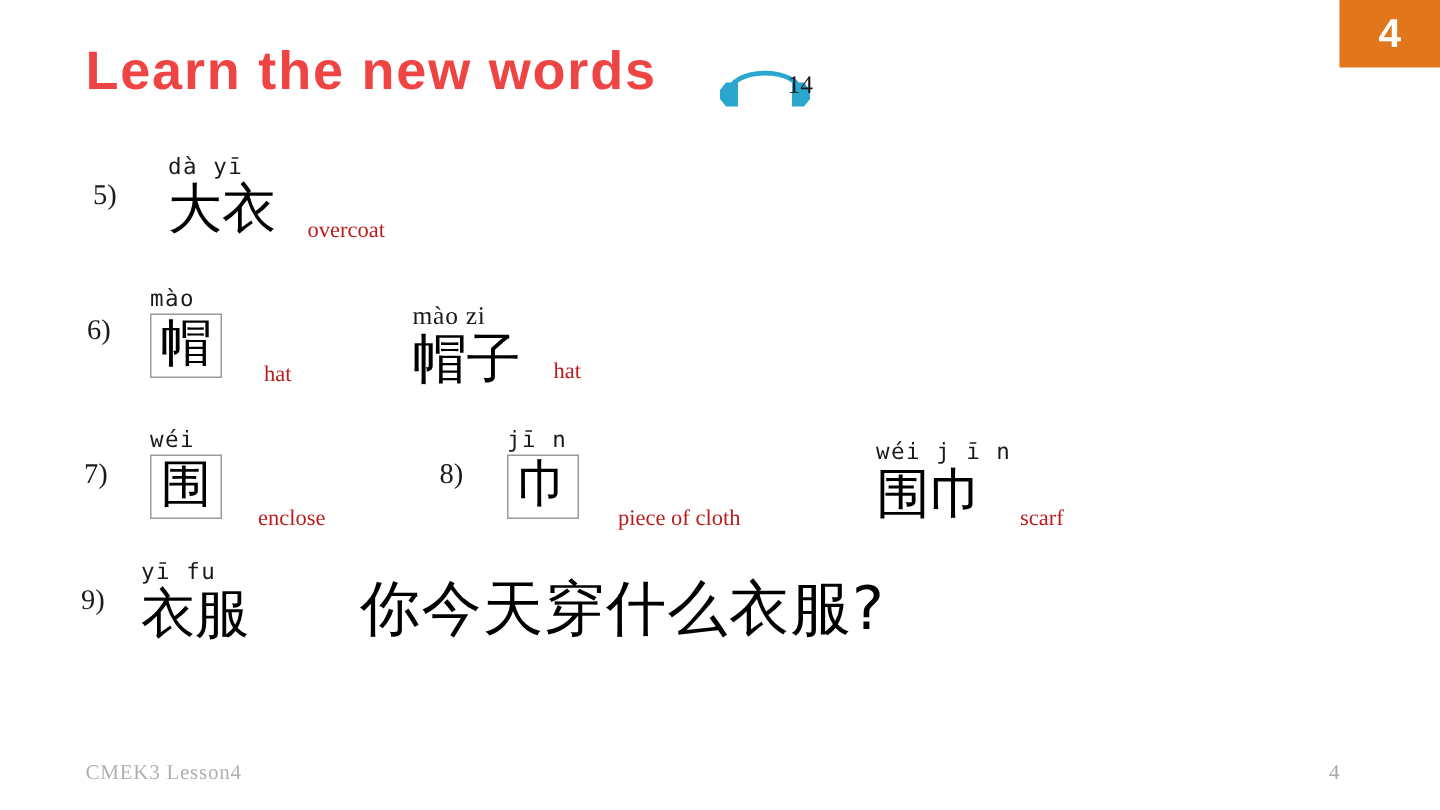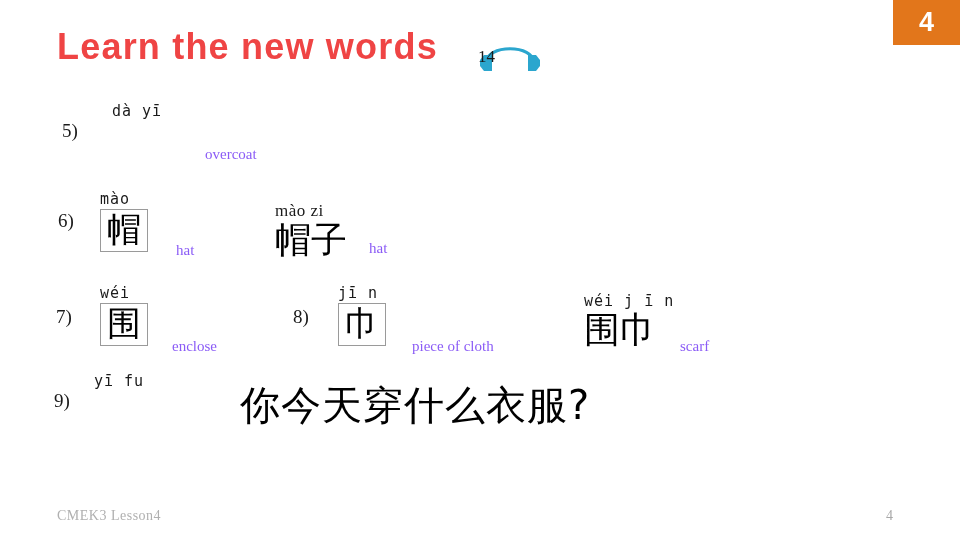--- a/index.html
+++ b/index.html
@@ -54,21 +54,21 @@
     top: 33px;
     width: 64px;
     height: 46px;
   }
   #audio-badge svg { display:block; }
   #audio-track-number {
     position: absolute;
     left: 0px;
     top: 14px;
     width: 64px;
-    text-align: left;
+    text-align: right;
     font-family: "Liberation Serif", serif;
     font-size: 17px;
     color: #1a1a1a;
   }
 
   
   .vocab-row {
     position: absolute;
     left: 0;
     width: 960px;
@@ -109,21 +109,21 @@
     display: inline-block;
     border: 1px solid #9a9a9a;
     padding: 1px 6px 3px 6px;
     font-size: 34px;
     line-height: 1.1;
   }
   .gloss {
     position: absolute;
     font-family: "Liberation Serif", "DejaVu Serif", serif;
     font-size: 15px;
-    color: #8b5cf6;
+    color: #b91c1c;
     white-space: nowrap;
   }
 
   
   #sentence-block {
     position: absolute;
     left: 240px;
     top: 378px;
   }
   #sentence-pinyin {
@@ -174,20 +174,21 @@
     <path d="M6 22 L14 22 L14 38 L6 38 L2 33 L2 27 Z" fill="#2BA6CE"></path>
     <path d="M58 22 L50 22 L50 38 L58 38 L62 33 L62 27 Z" fill="#2BA6CE"></path>
   </svg>
   <div id="audio-track-number">14</div>
 </div>
 
 <div class="vocab-row" style="top:108px">
   <div class="row-index" style="left:62px; top:12px">5)</div>
   <div class="entry" style="left:112px; top:-4px">
     <div class="pinyin mono">dà yī</div>
+    <div class="hanzi">大衣</div>
   </div>
   <div class="gloss" style="left:205px; top:38px">overcoat</div>
 </div>
 
 <div class="vocab-row" style="top:196px">
   <div class="row-index" style="left:58px; top:14px">6)</div>
   <div class="entry" style="left:100px; top:-4px">
     <div class="pinyin mono">mào</div>
     <div class="hanzi boxed">帽</div>
   </div>
@@ -219,20 +220,21 @@
     <div class="pinyin mono">wéi j ī n</div>
     <div class="hanzi">围巾</div>
   </div>
   <div class="gloss" style="left:680px; top:50px">scarf</div>
 </div>
 
 <div class="vocab-row" style="top:378px">
   <div class="row-index" style="left:54px; top:12px">9)</div>
   <div class="entry" style="left:94px; top:-4px">
     <div class="pinyin mono">yī fu</div>
+    <div class="hanzi">衣服</div>
   </div>
 </div>
 
 <div id="sentence-block">
   <div id="sentence-hanzi">你今天穿什么衣服?</div>
 </div>
 
 <div id="footer-text">CMEK3 Lesson4</div>
 <div id="footer-page-number">4</div>
 

